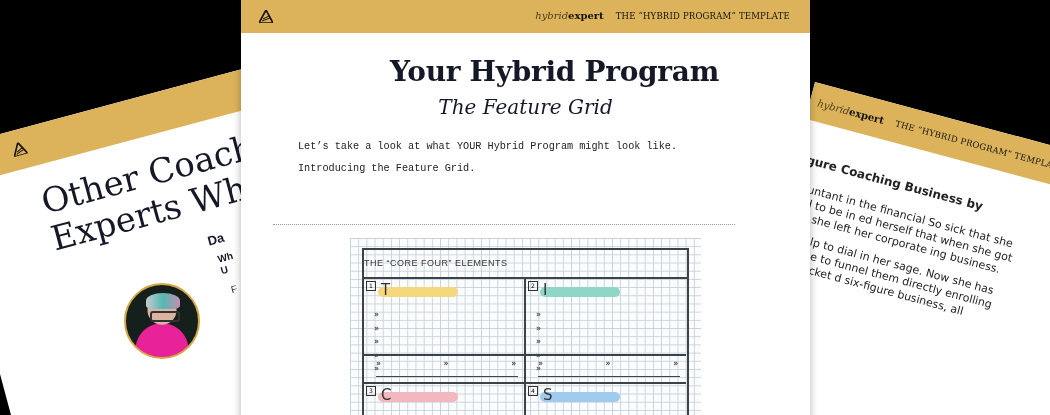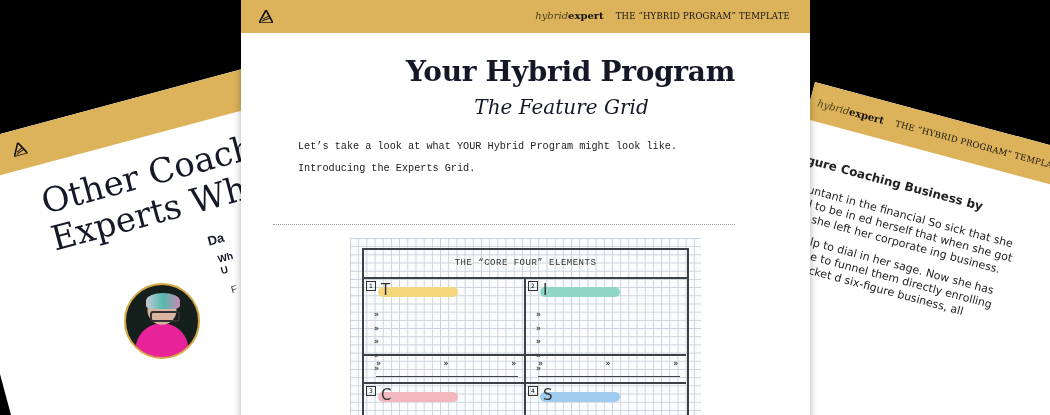--- a/index.html
+++ b/index.html
@@ -24,30 +24,30 @@
   .brand-bold { font-family:"DejaVu Serif", serif; font-weight:bold; color:#111; font-size:10px; margin-right:12px; }
   .tmpl { font-family:"DejaVu Serif", serif; font-size:8.5px; letter-spacing:0.2px; color:#111; }
   .card-right .body { position:absolute; left:8px; top:70px; width:230px; font-family:"DejaVu Sans", sans-serif; font-size:11px; line-height:14px; color:#222; }
   .card-right .body h4 { margin:0 0 14px; font-size:12px; font-weight:bold; line-height:15px; }
   .card-right .body p { margin:0 0 8px; }
   
   .card-center { left:241px; top:0; width:569px; height:430px; box-shadow:0 0 8px rgba(0,0,0,.3); }
   .card-center .hdr { position:absolute; left:0; top:0; width:100%; height:33px; }
   .card-center .logo { position:absolute; left:18px; top:9px; }
   .card-center .hdr-right { position:absolute; right:20px; top:10px; display:flex; align-items:baseline; }
-  .card-center h1 { position:absolute; left:16px; width:100%; top:55px; margin:0; text-align:center; font-family:"DejaVu Serif", serif; font-weight:bold; font-size:28px; color:#151827; letter-spacing:-0.3px;padding-left:29px; }
-  .card-center h2 { position:absolute; left:0; width:100%; top:95px; margin:0; text-align:center; font-family:"DejaVu Serif", serif; font-style:italic; font-weight:normal; font-size:20px; color:#151827;padding-left:36px; }
+  .card-center h1 { position:absolute; left:0; width:100%; top:55px; margin:0; text-align:center; font-family:"DejaVu Serif", serif; font-weight:bold; font-size:28px; color:#151827; letter-spacing:-0.3px;padding-left:29px; }
+  .card-center h2 { position:absolute; left:0; width:100%; top:95px; margin:0; text-align:center; font-family:"DejaVu Serif", serif; font-style:italic; font-weight:normal; font-size:20px; color:#151827; }
   .intro { position:absolute; left:57px; top:140px; width:480px; font-family:Liberation Mono, monospace; font-size:10.2px; line-height:14px; color:#222; }
   .intro p { margin:0 0 8px; }
   .divider { position:absolute; left:32px; top:224px; width:462px; border-top:1px dotted #999; }
   .gridpaper { position:absolute; left:109px; top:238px; width:351px; height:190px; background-color:#fbfcfd;
     background-image:linear-gradient(#c9d2dc 1px, transparent 1px), linear-gradient(90deg, #c9d2dc 1px, transparent 1px);
     background-size:8.2px 8.2px; }
   .frame { position:absolute; left:12px; top:10px; width:323px; height:190px; border:2px solid #3d4246; }
-  .frame .ttl { position:absolute; left:0; top:0; width:100%; height:27px; border-bottom:2px solid #3d4246; text-align:center; font-family:Liberation Mono, monospace; font-size:9px; line-height:27px; color:#333; letter-spacing:0.5px; }
+  .frame .ttl { position:absolute; left:0; top:0; width:100%; height:27px; border-bottom:2px solid #3d4246; font-family:Liberation Sans, sans-serif; font-size:9px; line-height:27px; color:#333; letter-spacing:0.5px; }
   .quad { position:absolute; width:160px; height:103px; border-bottom:2px solid #3d4246; }
   .q1 { left:0; top:29px; border-right:2px solid #3d4246; }
   .q2 { left:162px; top:29px; }
   .q3 { left:0; top:134px; border-right:2px solid #3d4246; }
   .q4 { left:162px; top:134px; }
   .num { position:absolute; left:2px; top:2px; width:8px; height:8px; border:1px solid #333; font-size:6px; line-height:8px; text-align:center; font-family:"DejaVu Sans", sans-serif; }
   .pill { position:absolute; left:14px; top:8px; width:80px; height:10px; border-radius:5px; }
   .letter { position:absolute; left:17px; top:2px; font-family:"DejaVu Sans", sans-serif; font-size:15px; color:#333; }
   .bullets { position:absolute; left:10px; top:29px; }
   .bullets span { display:block; font-size:8px; line-height:13.5px; color:#444; font-family:"DejaVu Sans Mono", monospace; font-weight:bold; }
@@ -107,21 +107,21 @@
     <div class="hdr-right">
       <span class="brand-light">hybrid</span>
         <span class="brand-bold">expert</span>
       <span class="tmpl">THE “HYBRID PROGRAM” TEMPLATE</span>
     </div>
   </div>
   <h1>Your Hybrid Program</h1>
   <h2>The Feature Grid</h2>
   <div class="intro">
     <p>Let’s take a look at what YOUR Hybrid Program might look like.</p>
-    <p>Introducing the Experts Grid.</p>
+    <p>Introducing the Feature Grid.</p>
   </div>
   <div class="divider"></div>
 
   <div class="gridpaper">
     <div class="frame">
       <div class="ttl">THE “CORE FOUR” ELEMENTS</div>
 
       <div class="quad q1">
         <div class="num">1</div>
         <div class="pill" style="background:#f5d77e"></div>

